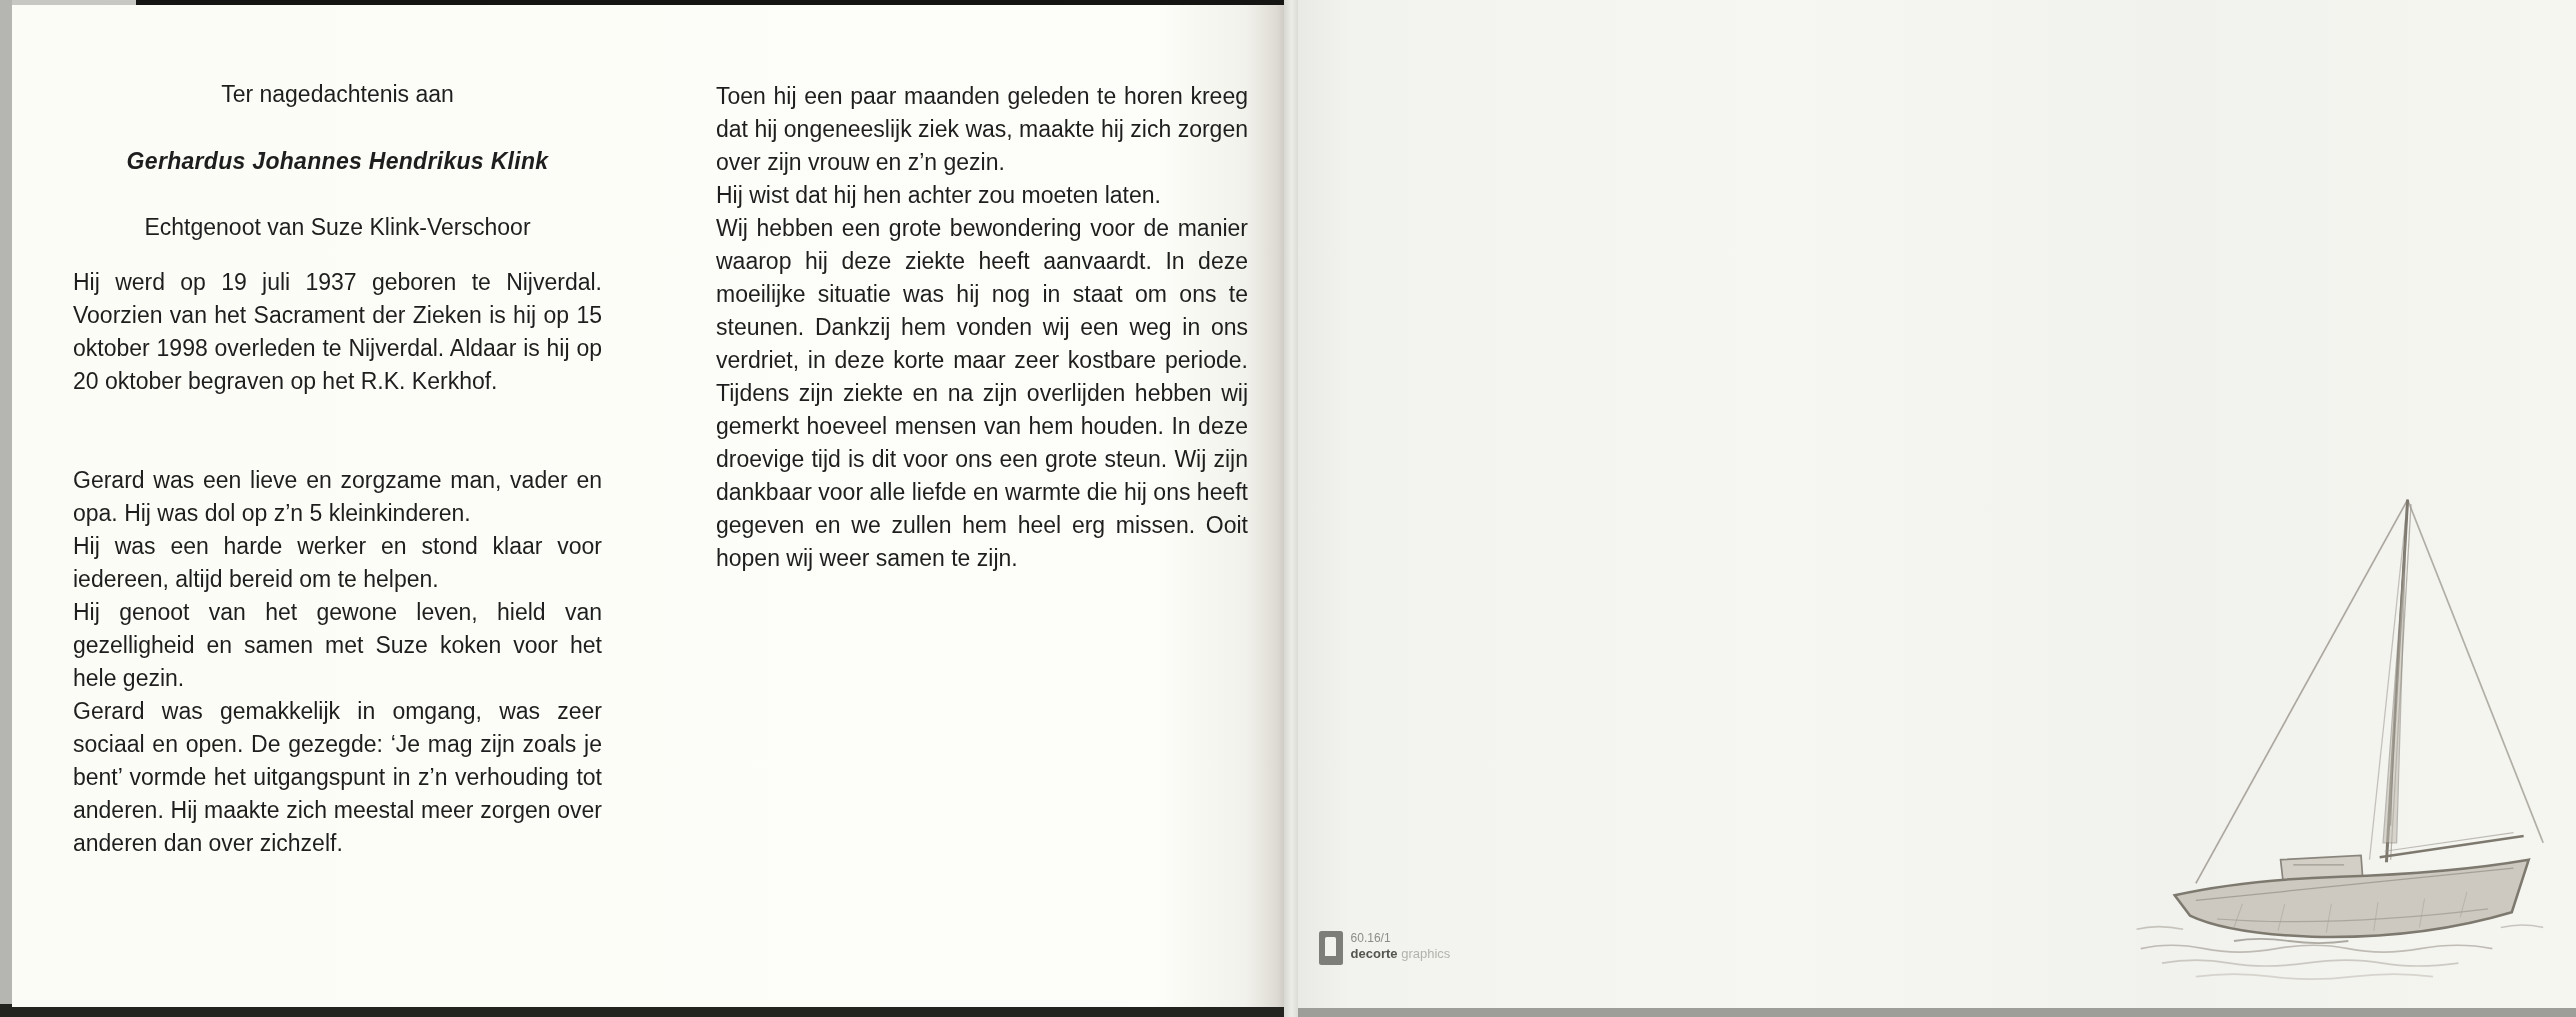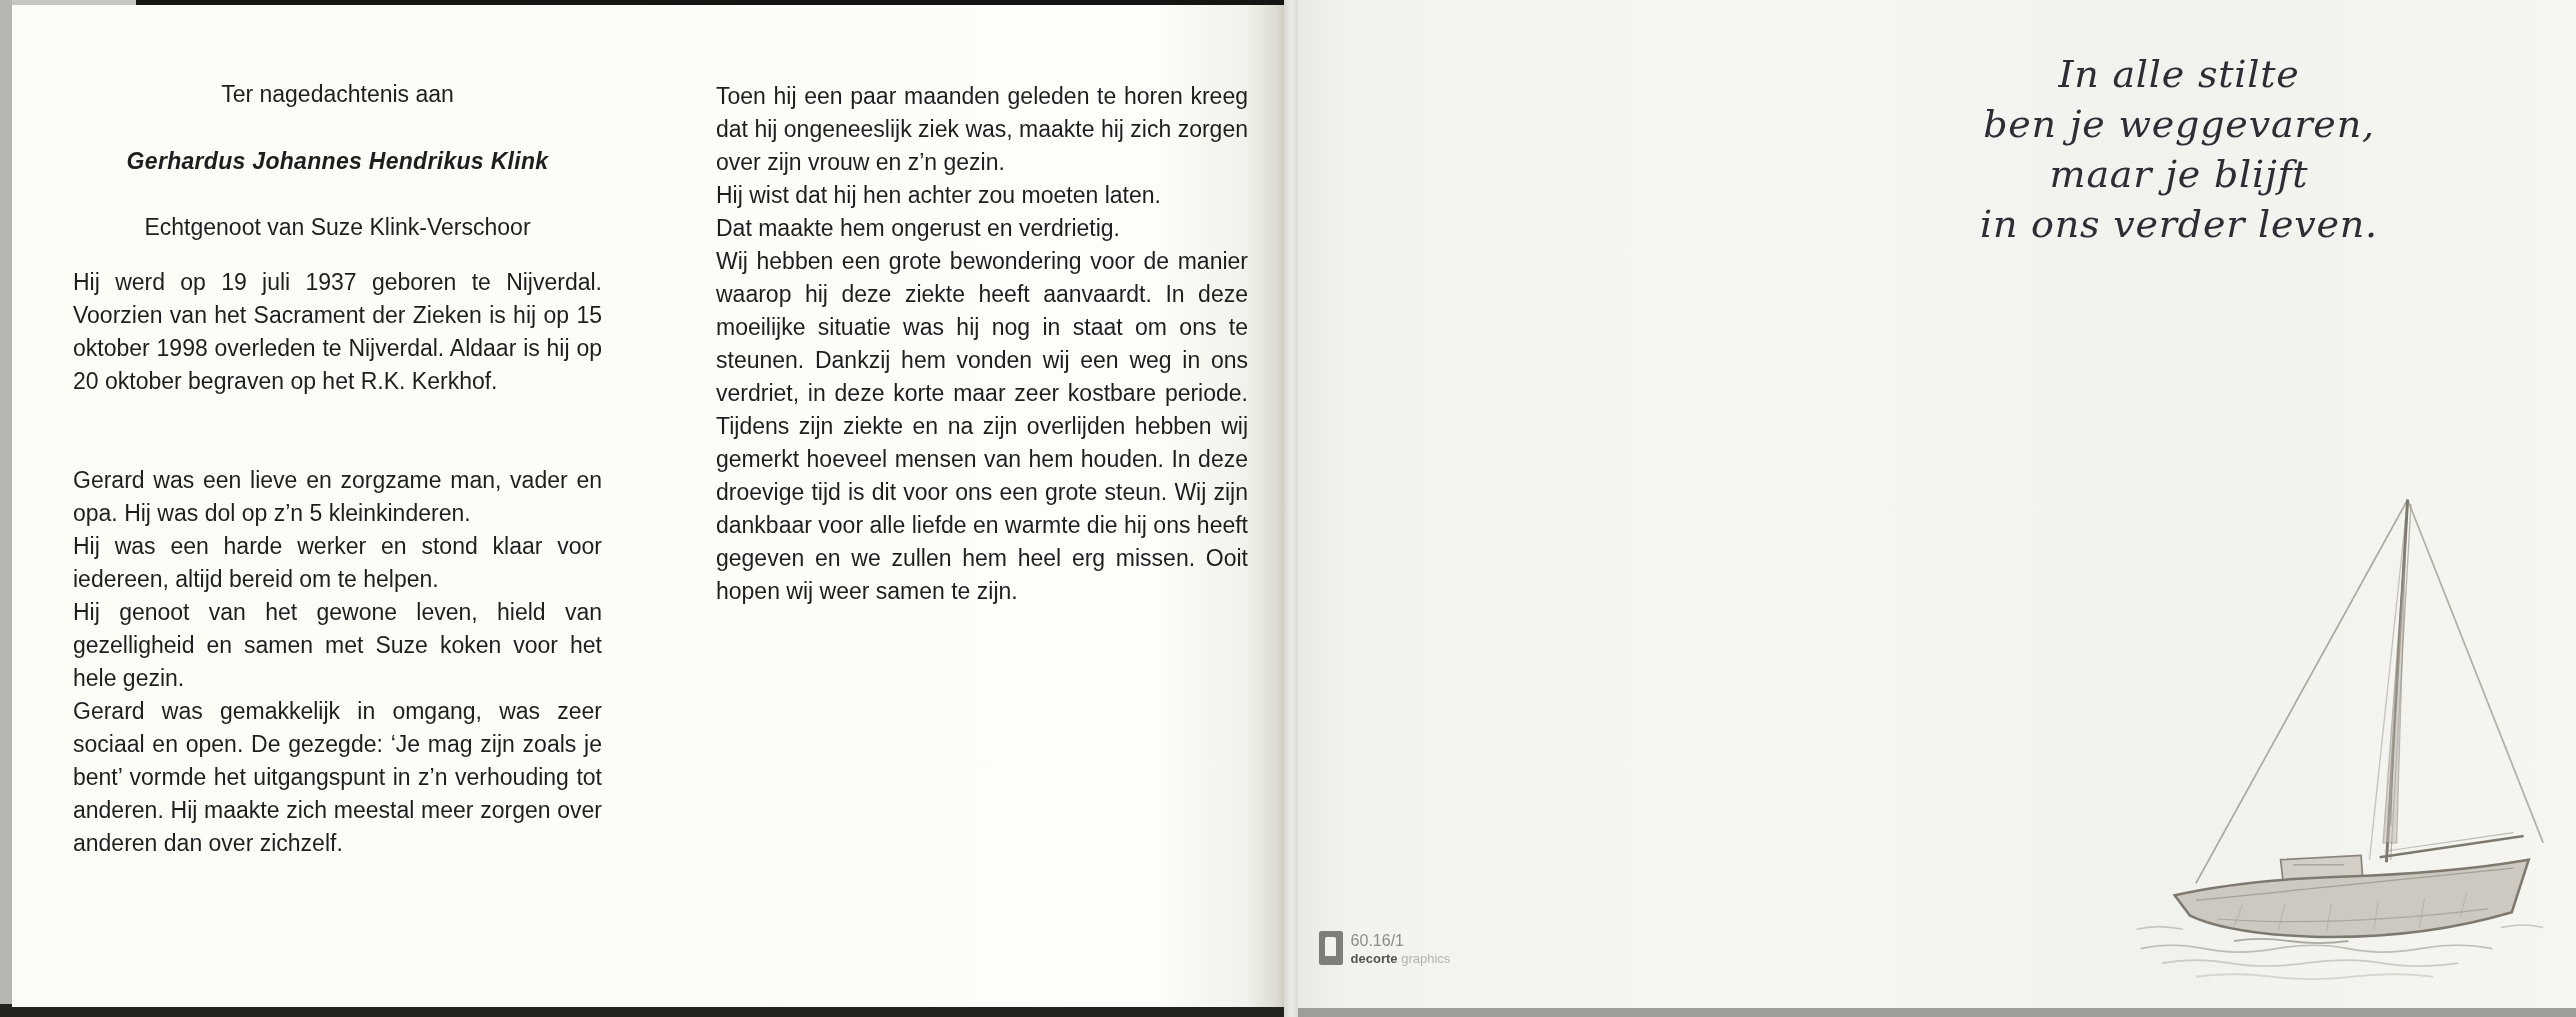--- a/index.html
+++ b/index.html
@@ -60,21 +60,21 @@
   }
   .printer-logo {
     width:24px; height:34px; background:#7d7d79; border-radius:2.5px;
     position:relative; flex:0 0 auto;
   }
   .printer-logo::after {
     content:""; position:absolute; left:6px; top:6px; width:11px; height:18.6px;
     background:#f2f2ee; border-radius:1.7px 1.7px 0 0;
   }
   .printer-lines { display:flex; flex-direction:column; line-height:1.25; }
-  .printer-code { font-size:16px; color:#8c8c88; }
+  .printer-code { font-size:12px; color:#8c8c88; }
   .printer-name { font-size:13px; }
   .printer-name .pn-a { color:#55554f; font-weight:bold; }
   .printer-name .pn-b { color:#b3b3ad; }
 </style>
 </head>
 <body>
 
 <div class="scan">
 
   <div class="edge-left"></div>
@@ -90,35 +90,28 @@
       <p class="gap-a">Hij werd op 19 juli 1937 geboren te Nijverdal. Voorzien van het Sacrament der Zieken is hij op 15 oktober 1998 overleden te Nijverdal. Aldaar is hij op 20 oktober begraven op het R.K. Kerkhof.</p>
       <p class="gap-b">Gerard was een lieve en zorgzame man, vader en opa. Hij was dol op z’n 5 kleinkinderen.</p>
       <p>Hij was een harde werker en stond klaar voor iedereen, altijd bereid om te helpen.</p>
       <p>Hij genoot van het gewone leven, hield van gezelligheid en samen met Suze koken voor het hele gezin.</p>
       <p>Gerard was gemakkelijk in omgang, was zeer sociaal en open. De gezegde: ‘Je mag zijn zoals je bent’ vormde het uitgangspunt in z’n verhouding tot anderen. Hij maakte zich meestal meer zorgen over anderen dan over zichzelf.</p>
     </div>
 
     <div class="col col-2">
       <p>Toen hij een paar maanden geleden te horen kreeg dat hij ongeneeslijk ziek was, maakte hij zich zorgen over zijn vrouw en z’n gezin.</p>
       <p>Hij wist dat hij hen achter zou moeten laten.</p>
-      <p>Dat maakte hem ongerust en verdrietig.</p>
       <p>Wij hebben een grote bewondering voor de manier waarop hij deze ziekte heeft aanvaardt. In deze moeilijke situatie was hij nog in staat om ons te steunen. Dankzij hem vonden wij een weg in ons verdriet, in deze korte maar zeer kostbare periode. Tijdens zijn ziekte en na zijn overlijden hebben wij gemerkt hoeveel mensen van hem houden. In deze droevige tijd is dit voor ons een grote steun. Wij zijn dankbaar voor alle liefde en warmte die hij ons heeft gegeven en we zullen hem heel erg missen. Ooit hopen wij weer samen te zijn.</p>
     </div>
   </div>
 
   <div class="fold-gap"></div>
 
   <div class="page-right"></div>
 
-  <div class="poem">
-    <p>In alle stilte</p>
-    <p>ben je weggevaren,</p>
-    <p>maar je blijft</p>
-    <p>in ons verder leven.</p>
-  </div>
 
   <svg class="boat" viewBox="0 0 515 595" fill="none" xmlns="http://www.w3.org/2000/svg">
 
     <path d="M345 15 L95 468" stroke="#9a958c" stroke-width="2" opacity="0.8"></path>
     <path d="M345 15 L505 420" stroke="#9a958c" stroke-width="2" opacity="0.75"></path>
     <path d="M345 15 L300 440" stroke="#a49f96" stroke-width="1.5" opacity="0.6"></path>
 
     <path d="M345 15 L320 443" stroke="#7e796f" stroke-width="3.5"></path>
     <path d="M349 20 L325 440" stroke="#9a958c" stroke-width="1.5" opacity="0.7"></path>
 

